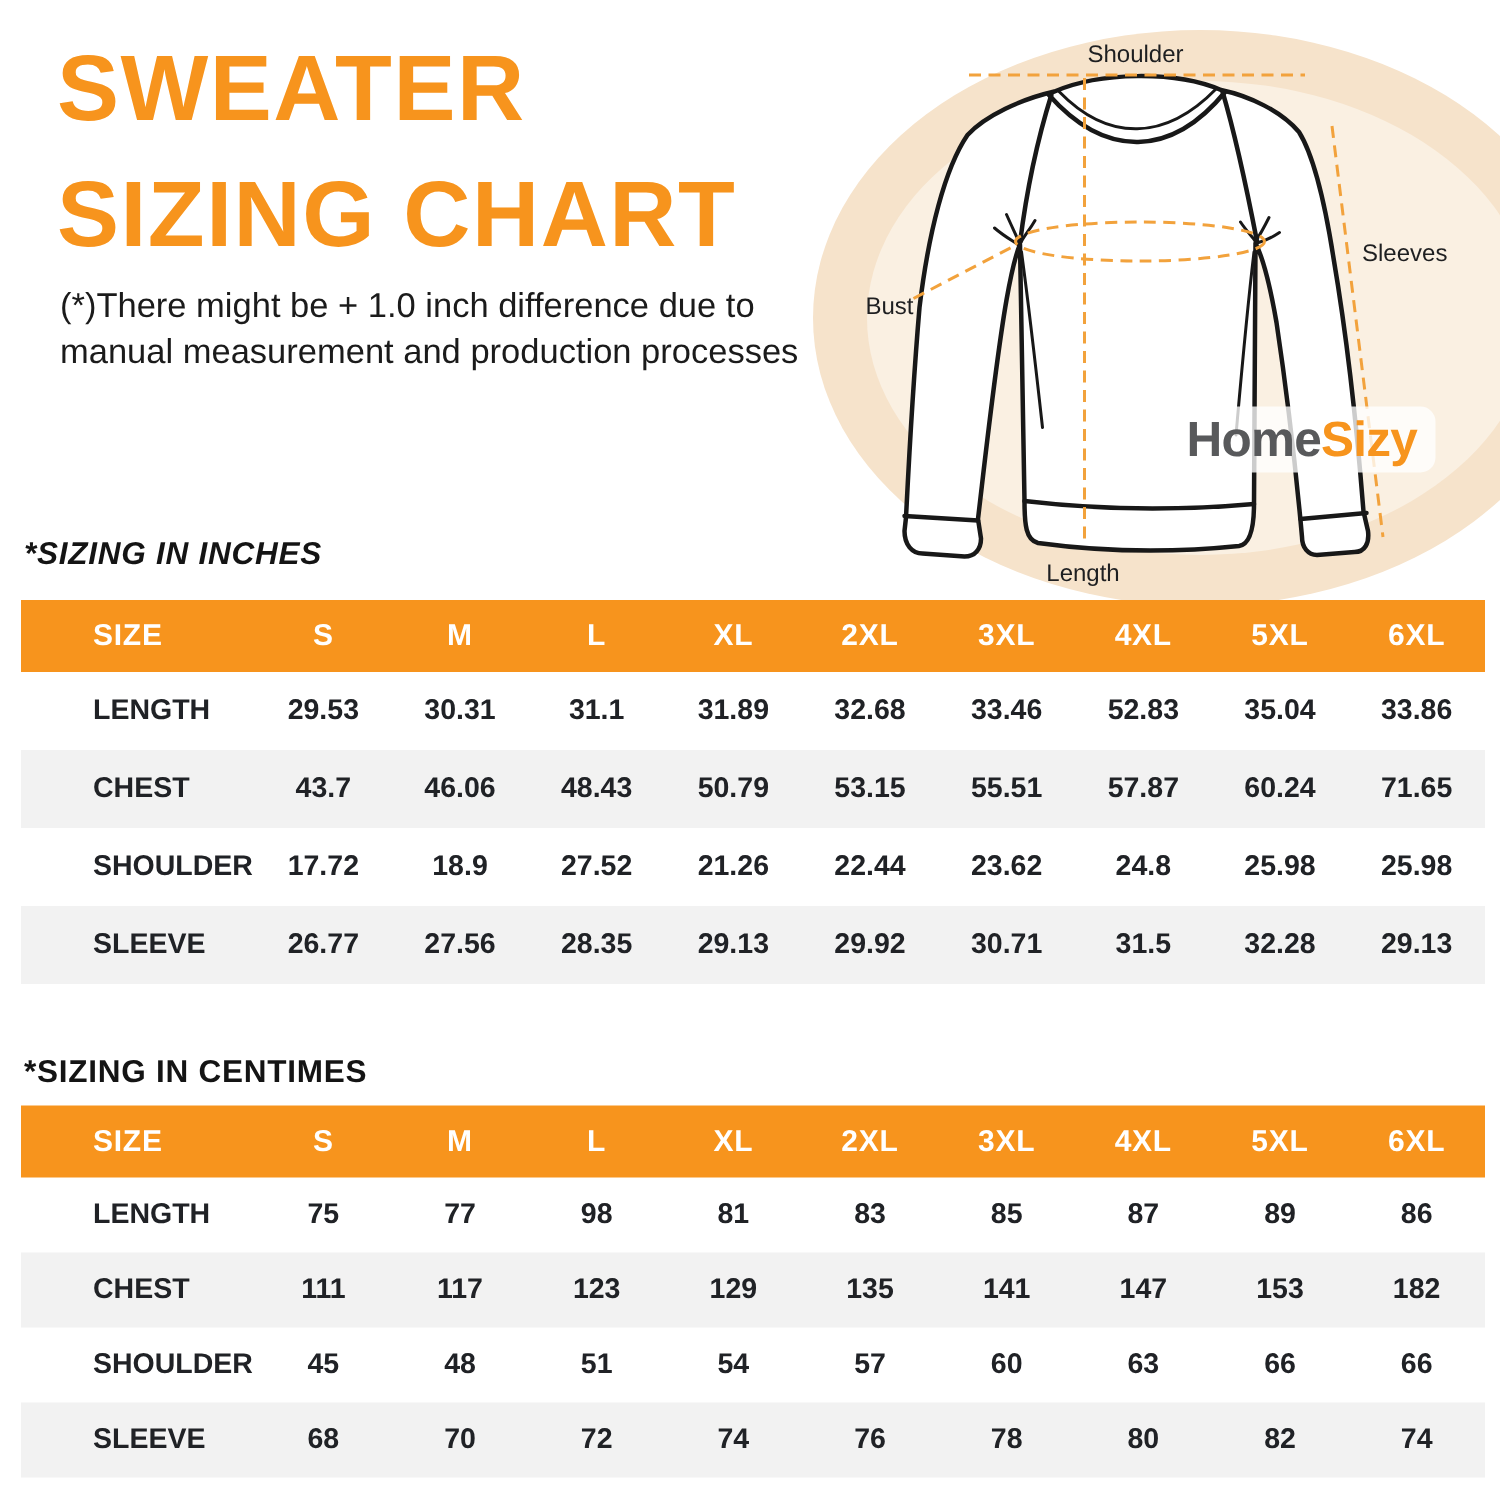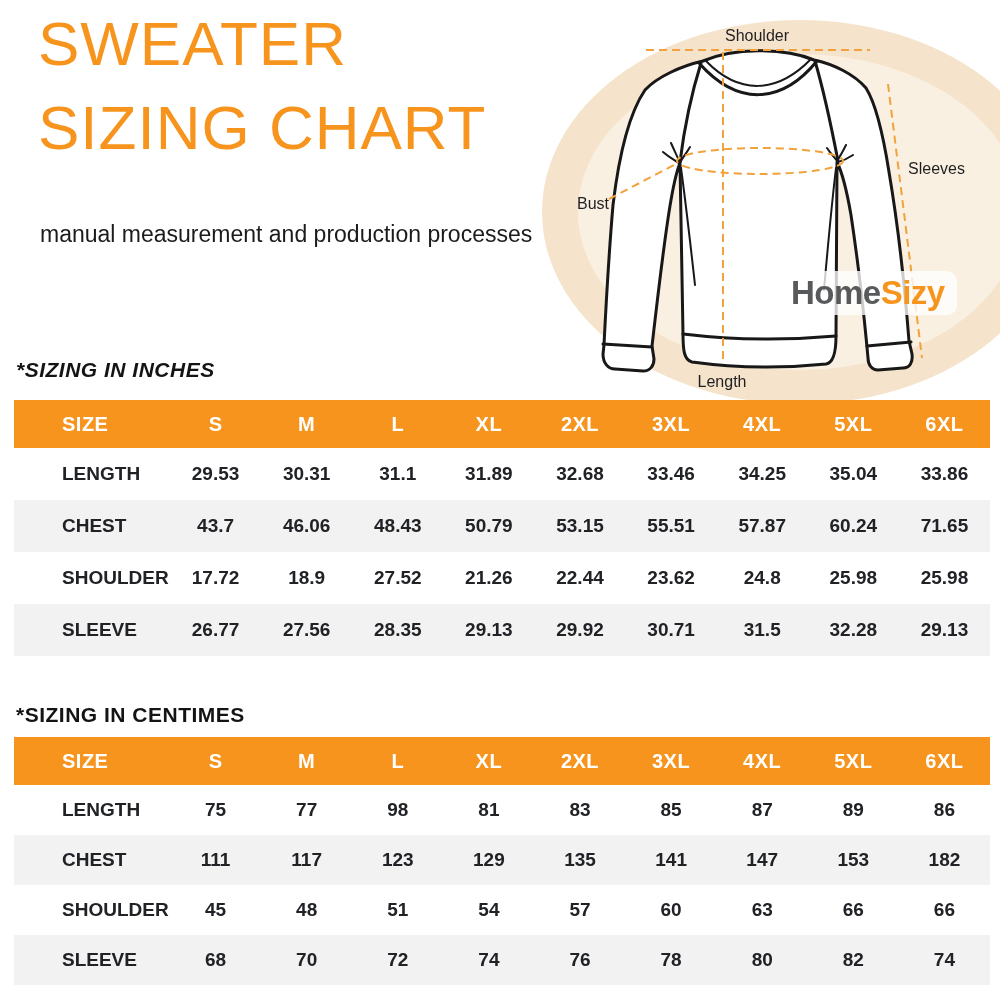--- a/index.html
+++ b/index.html
@@ -10,22 +10,22 @@
     --logo-gray:#58595B;
     --circle-outer:#F6E3CB;
     --circle-inner:#FAF0E2;
   }
   *{box-sizing:border-box;}
   html,body{margin:0;padding:0;}
   body{font-family:"Liberation Sans", sans-serif;}
   .page{position:relative;width:1000px;height:1000px;background:#ffffff;overflow:hidden;}
 
   
-  .title{position:absolute;left:38px;top:2px;margin:0;color:var(--accent);
-         font-size:62px;line-height:84px;font-weight:normal;letter-spacing:1px;}
+  .title{position:absolute;left:38px;top:18px;margin:0;color:var(--accent);
+         font-size:62px;line-height:84px;font-weight:bold;letter-spacing:1px;}
   .disclaimer{position:absolute;left:40px;top:188px;font-size:23px;line-height:31px;color:#1b1b1b;}
 
   
   .diagram{position:absolute;left:0;top:0;width:1000px;height:400px;}
   .diag-label{font-family:"Liberation Sans", sans-serif;font-size:16px;fill:var(--text-dark);}
   .dash{fill:none;stroke:var(--dash);stroke-width:2;stroke-dasharray:8 5;}
   .outline{fill:#ffffff;stroke:#181818;stroke-width:3;stroke-linejoin:round;stroke-linecap:round;}
   .detail{fill:none;stroke:#181818;stroke-width:3;stroke-linecap:round;}
   .detail-thin{fill:none;stroke:#181818;stroke-width:2;stroke-linecap:round;}
   .circ-outer{fill:var(--circle-outer);}
@@ -120,21 +120,21 @@
   <div class="logo">
     <span class="p1">Home</span><span class="p2">Sizy</span>
   </div>
 
   <h1 class="title">
     <span>SWEATER</span><br>
     <span>SIZING CHART</span>
   </h1>
 
   <div class="disclaimer">
-    <br>
+    <span>(*)There might be + 1.0 inch difference due to</span><br>
     <span>manual measurement and production processes</span>
   </div>
 
   <div class="section-heading" id="heading-inches">*SIZING IN INCHES</div>
   <div class="section-heading" id="heading-cm">*SIZING IN CENTIMES</div>
 
   <div class="size-table" id="table-inches">
       <div class="trow thead">
         <div class="tcell first">SIZE</div>
         <div class="tcell">S</div>
@@ -148,21 +148,21 @@
         <div class="tcell">6XL</div>
       </div>
       <div class="trow">
         <div class="tcell first">LENGTH</div>
         <div class="tcell">29.53</div>
         <div class="tcell">30.31</div>
         <div class="tcell">31.1</div>
         <div class="tcell">31.89</div>
         <div class="tcell">32.68</div>
         <div class="tcell">33.46</div>
-        <div class="tcell">34.25</div>
+        <div class="tcell">52.83</div>
         <div class="tcell">35.04</div>
         <div class="tcell">33.86</div>
       </div>
       <div class="trow stripe">
         <div class="tcell first">CHEST</div>
         <div class="tcell">43.7</div>
         <div class="tcell">46.06</div>
         <div class="tcell">48.43</div>
         <div class="tcell">50.79</div>
         <div class="tcell">53.15</div>

